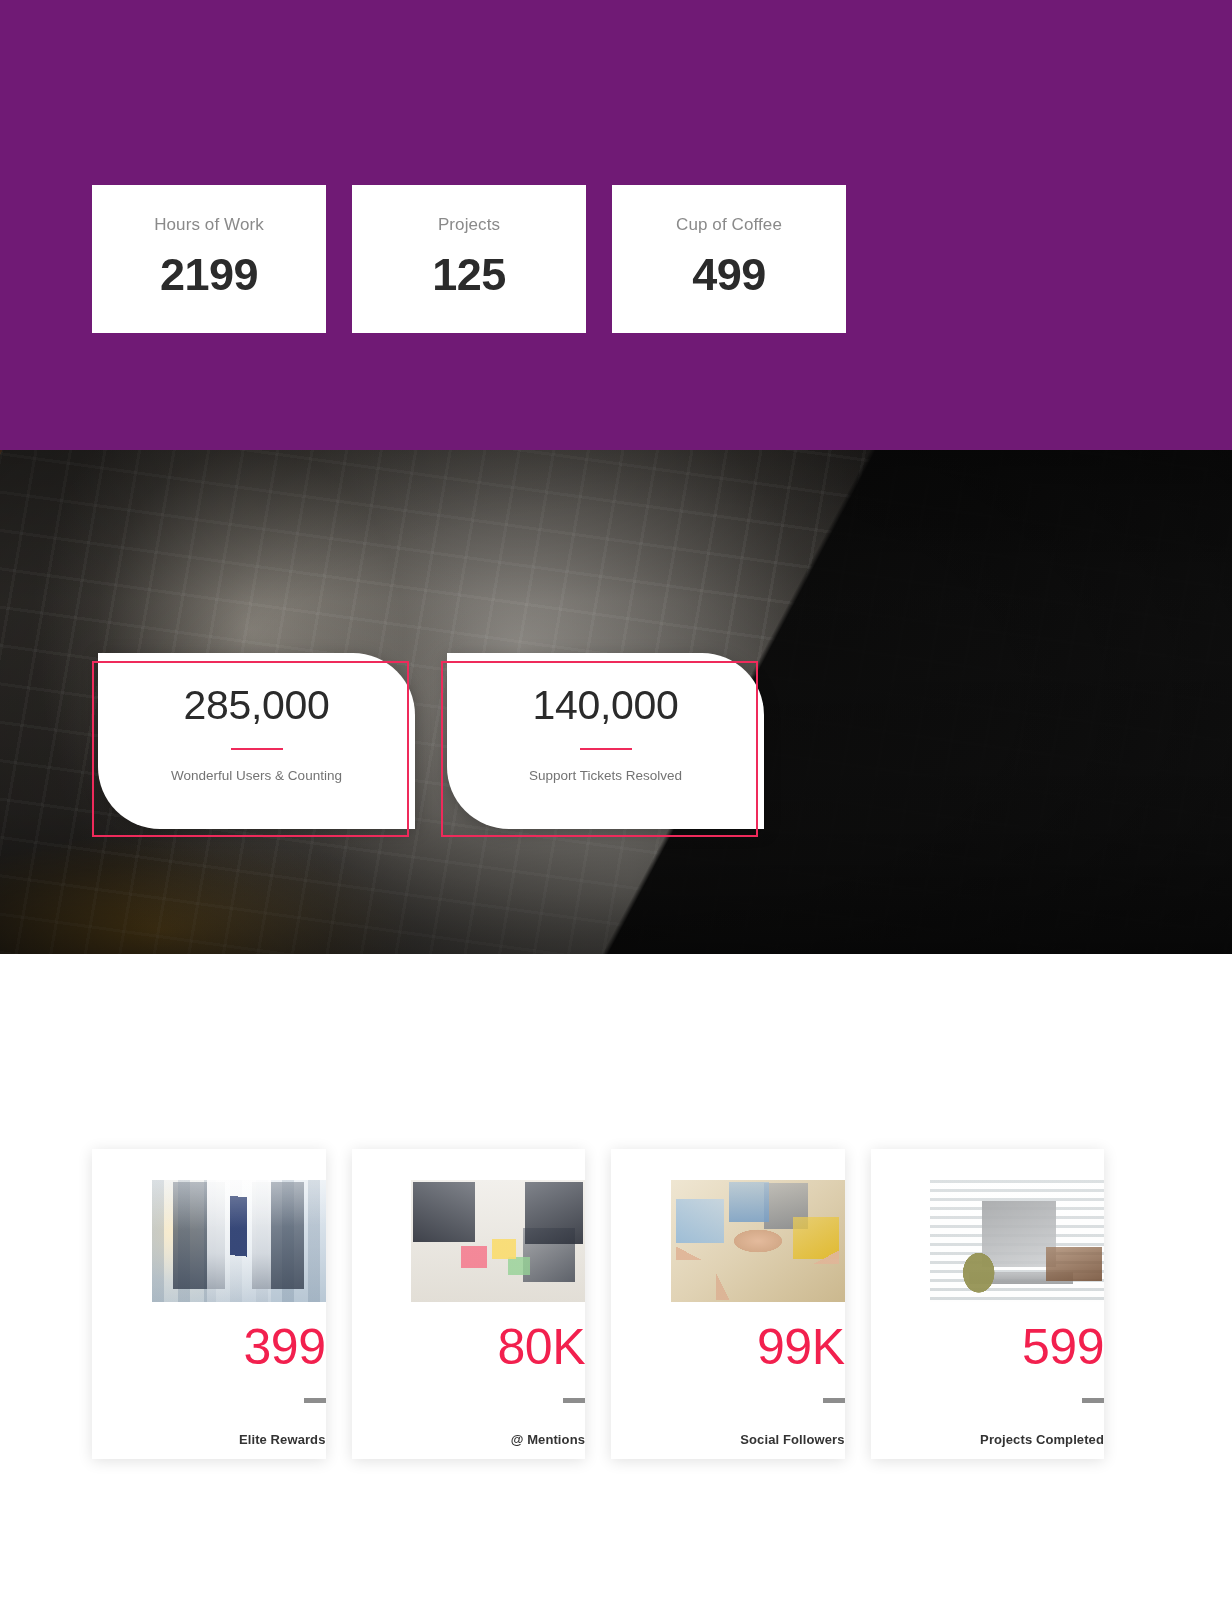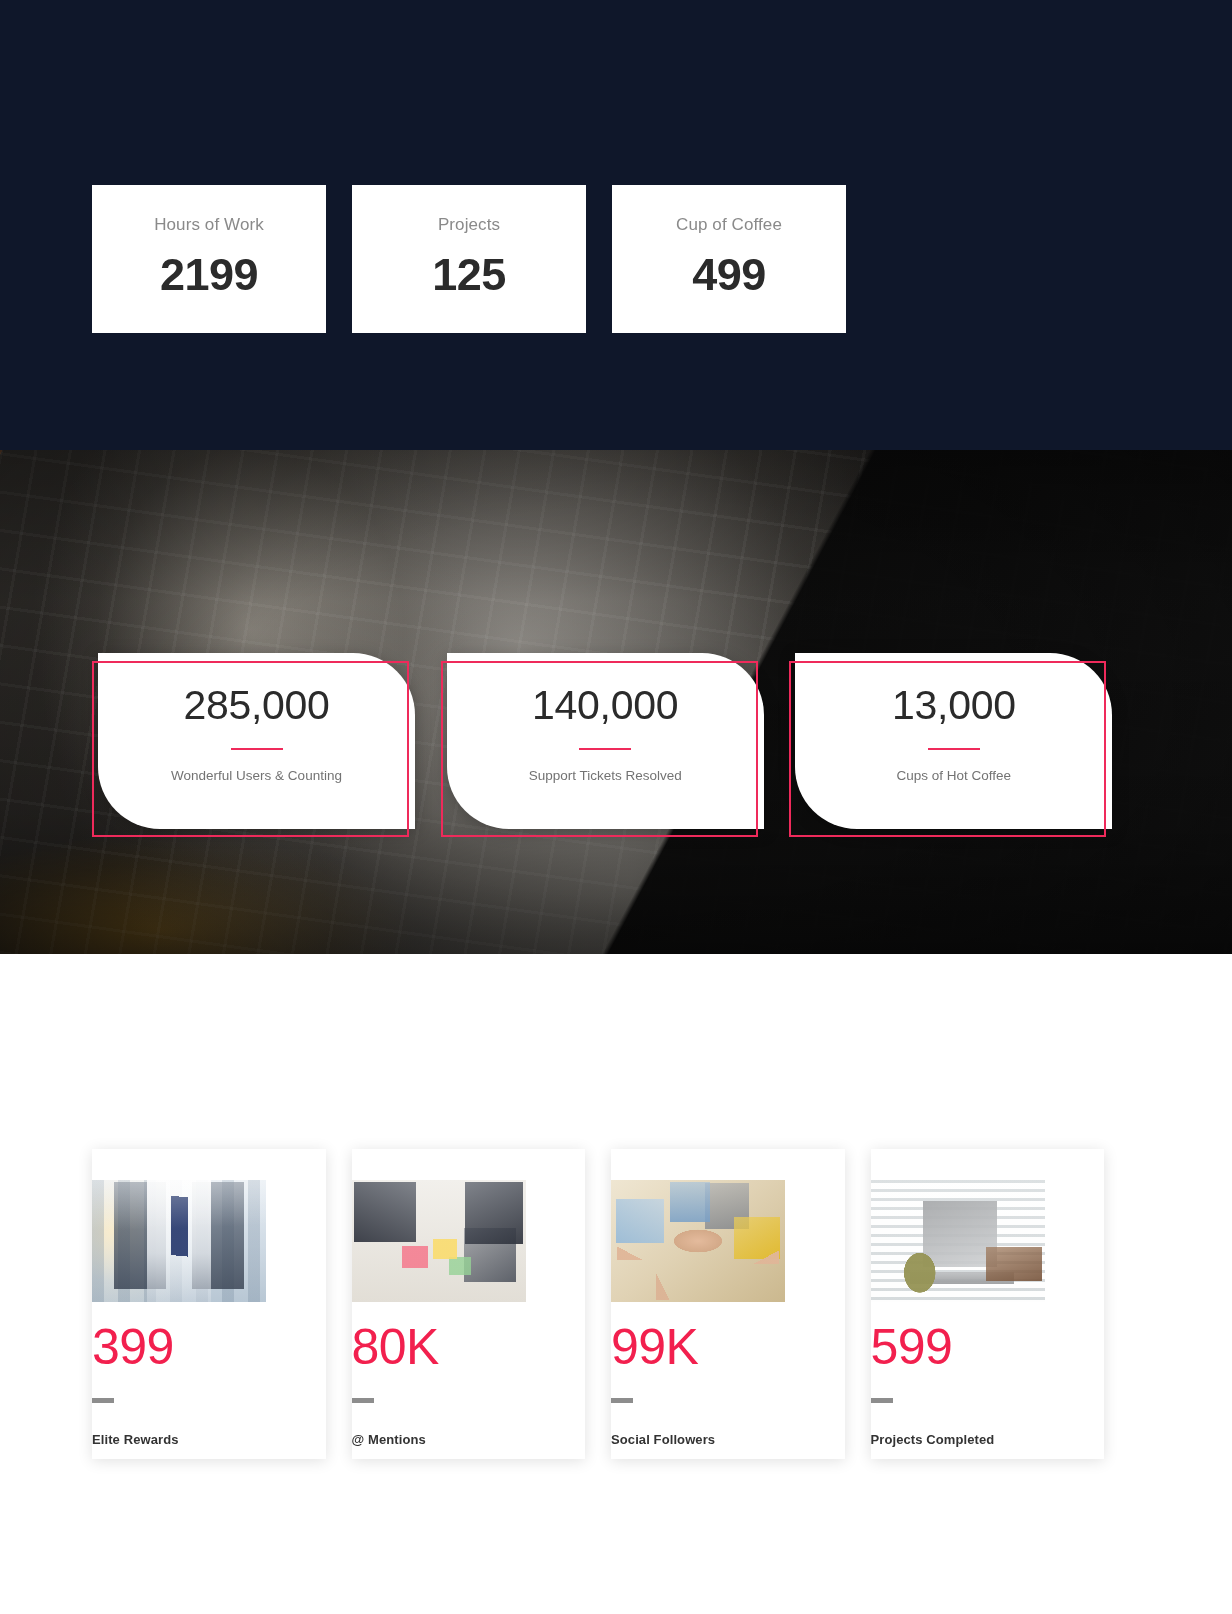--- a/index.html
+++ b/index.html
@@ -9,21 +9,21 @@
     height: 1614px;
     font-family: "Liberation Sans", sans-serif;
     background: #ffffff;
     overflow: hidden;
   }
 
   
   .section-counters {
     width: 1232px;
     height: 450px;
-    background: #0f172a;
+    background: #701a75;
     position: relative;
     padding-left: 24px;
   }
   .row-1 {
     position: absolute;
     left: 92px;
     top: 185px;
     width: 1012px;
     display: flex;
     gap: 26px;
@@ -158,21 +158,21 @@
     display: flex;
     gap: 26px;
   }
   .media-card {
     width: 234px;
     height: 310px;
     background: #ffffff;
     box-shadow: 0 2px 14px rgba(0,0,0,.12);
     display: flex;
     flex-direction: column;
-    align-items: flex-start;
+    align-items: flex-end;
     padding-top: 31px;
   }
   .media-thumb {
     width: 174px;
     height: 122px;
     overflow: hidden;
     position: relative;
     background: #dcdcdc;
   }
   .media-card .num {
@@ -305,28 +305,20 @@
 
     <div class="fancy-wrap">
       <div class="fancy-card">
         <div class="num">140,000</div>
         <div class="rule"></div>
         <div class="cap">Support Tickets Resolved</div>
       </div>
       <div class="fancy-frame"></div>
     </div>
 
-    <div class="fancy-wrap">
-      <div class="fancy-card">
-        <div class="num">13,000</div>
-        <div class="rule"></div>
-        <div class="cap">Cups of Hot Coffee</div>
-      </div>
-      <div class="fancy-frame"></div>
-    </div>
 
   </div>
 </section>
 
 <section class="section-media">
   <div class="row-3">
 
     <div class="media-card">
       <div class="media-thumb">
         <div class="thumb-suit"></div>

